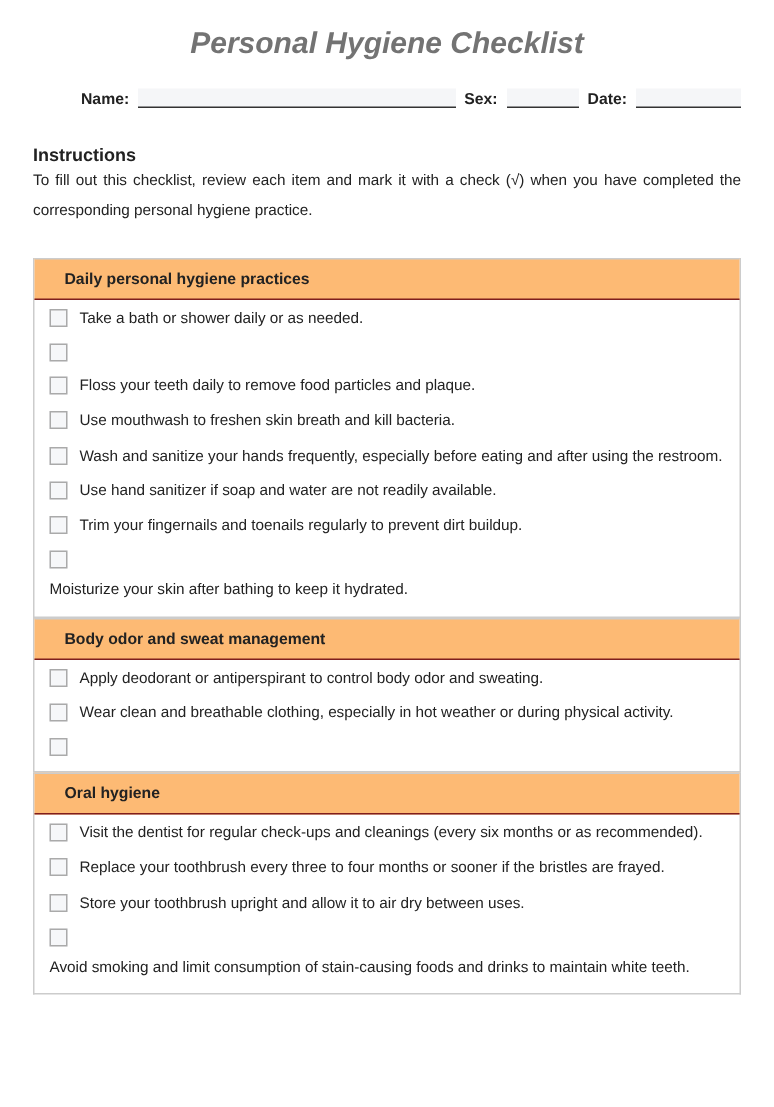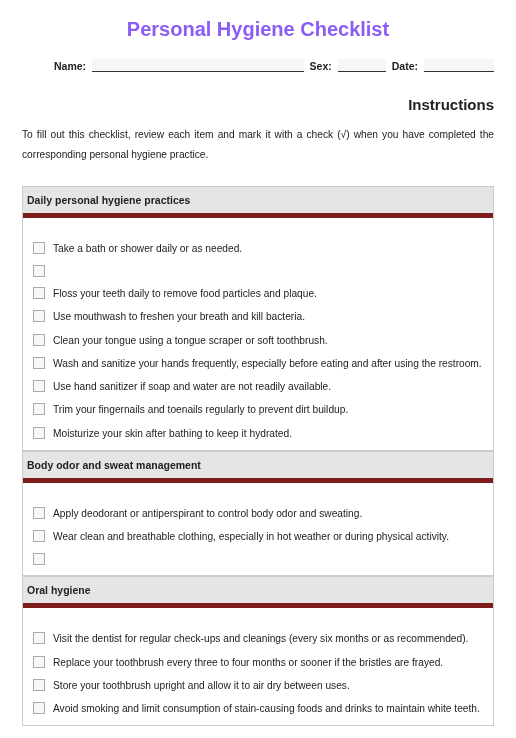--- a/index.html
+++ b/index.html
@@ -9,73 +9,73 @@
     width: 516px;
     padding: 18px 22px 30px 22px;
     font-size: 10.2px;
     color: #222;
   }
   .title {
     text-align: center;
     font-size: 20px;
     font-weight: bold;
     margin-bottom: 18px;
-    color: #8b5cf6;
+    color: #737373;
+    font-style: italic;
   }
   .form-row {
     display: flex;
     align-items: flex-end;
     gap: 6px;
     margin-bottom: 24px;
     font-size: 10.5px;
     padding-left: 32px;
   }
   .form-row .label { font-weight: bold; white-space: nowrap; }
   .form-row .line {
     border-bottom: 1px solid #333;
     background: #f5f6f8;
     height: 13px;
   }
   .line-name { flex: 1 1 auto; }
   .line-sex  { width: 48px; }
   .line-date { width: 70px; }
   .instr-head {
     font-weight: bold;
-    font-size: 15px;
-    margin-bottom: 12px;
-    text-align: right;
+    font-size: 12px;
+    margin-bottom: 1px;
   }
   .instr-body {
     line-height: 2.0;
     text-align: justify;
     margin-bottom: 20px;
     font-size: 10.2px;
   }
   .section {
     border: 1px solid #ccc;
     border-top: none;
     margin-bottom: 0;
   }
   .section:first-of-type { margin-top: 4px; }
   .section-head {
-    background: #e5e5e5;
+    background: #fdba74;
     border-top: 1px solid #ccc;
-    border-bottom: 5px solid #7f1d1d;
-    padding: 7px 4px;
+    border-bottom: 1px solid #7f1d1d;
+    padding: 7px 20px;
     font-weight: bold;
     font-size: 10.5px;
   }
-  .section-body { padding: 24px 10px 8px 10px; }
+  .section-body { padding: 6px 10px 8px 10px; }
   .item {
     display: flex;
     align-items: flex-start;
     margin-bottom: 10px;
     gap: 8px;
   }
-  .item:last-child { margin-bottom: 2px; }
+  .item:last-child { margin-bottom: 2px; flex-direction: column; }
   .checkbox {
     width: 12px;
     height: 12px;
     border: 1px solid #aaa;
     background: #f6f7f9;
     flex-shrink: 0;
     margin-top: 0;
     cursor: pointer;
   }
   .item-text {
@@ -110,25 +110,21 @@
         </div>
         <div class="item">
           <span class="checkbox"></span>
         </div>
         <div class="item">
           <span class="checkbox"></span>
           <span class="item-text">Floss your teeth daily to remove food particles and plaque.</span>
         </div>
         <div class="item">
           <span class="checkbox"></span>
-          <span class="item-text">Use mouthwash to freshen your breath and kill bacteria.</span>
-        </div>
-        <div class="item">
-          <span class="checkbox"></span>
-          <span class="item-text">Clean your tongue using a tongue scraper or soft toothbrush.</span>
+          <span class="item-text">Use mouthwash to freshen skin breath and kill bacteria.</span>
         </div>
         <div class="item">
           <span class="checkbox"></span>
           <span class="item-text">Wash and sanitize your hands frequently, especially before eating and after using the restroom.</span>
         </div>
         <div class="item">
           <span class="checkbox"></span>
           <span class="item-text">Use hand sanitizer if soap and water are not readily available.</span>
         </div>
         <div class="item">

